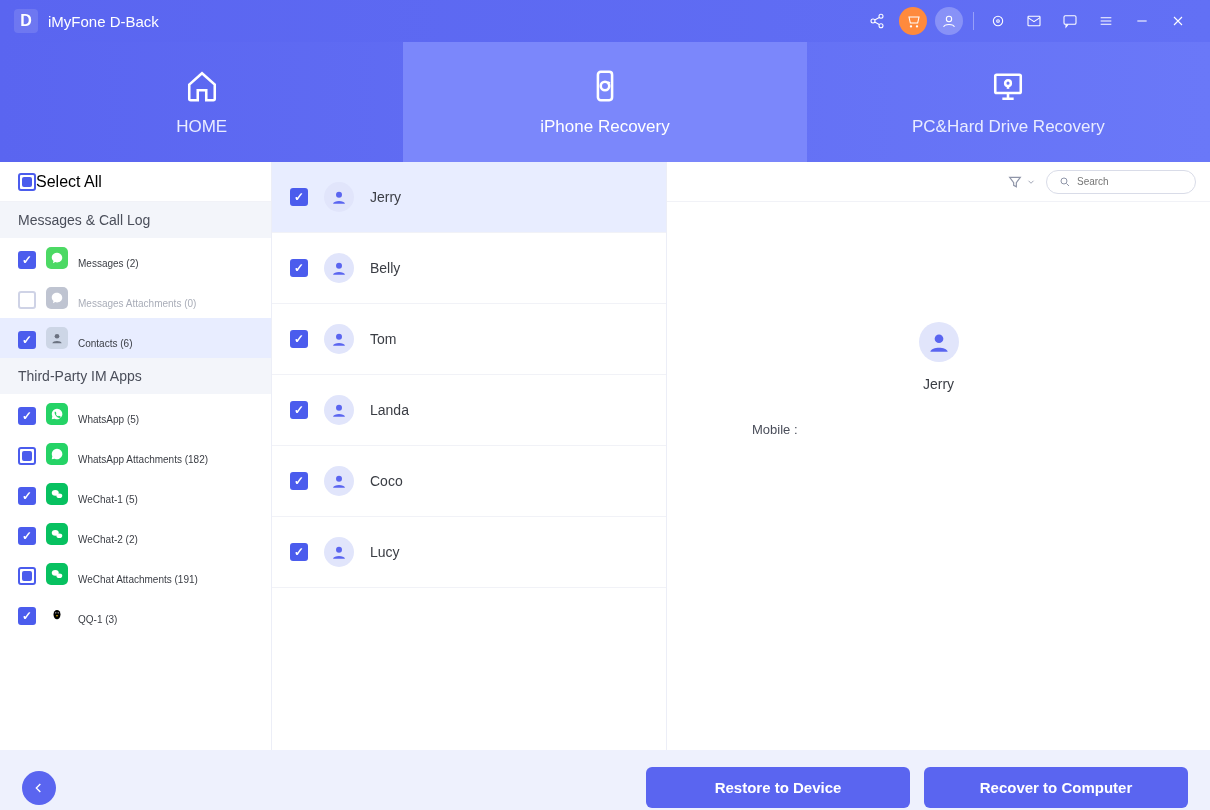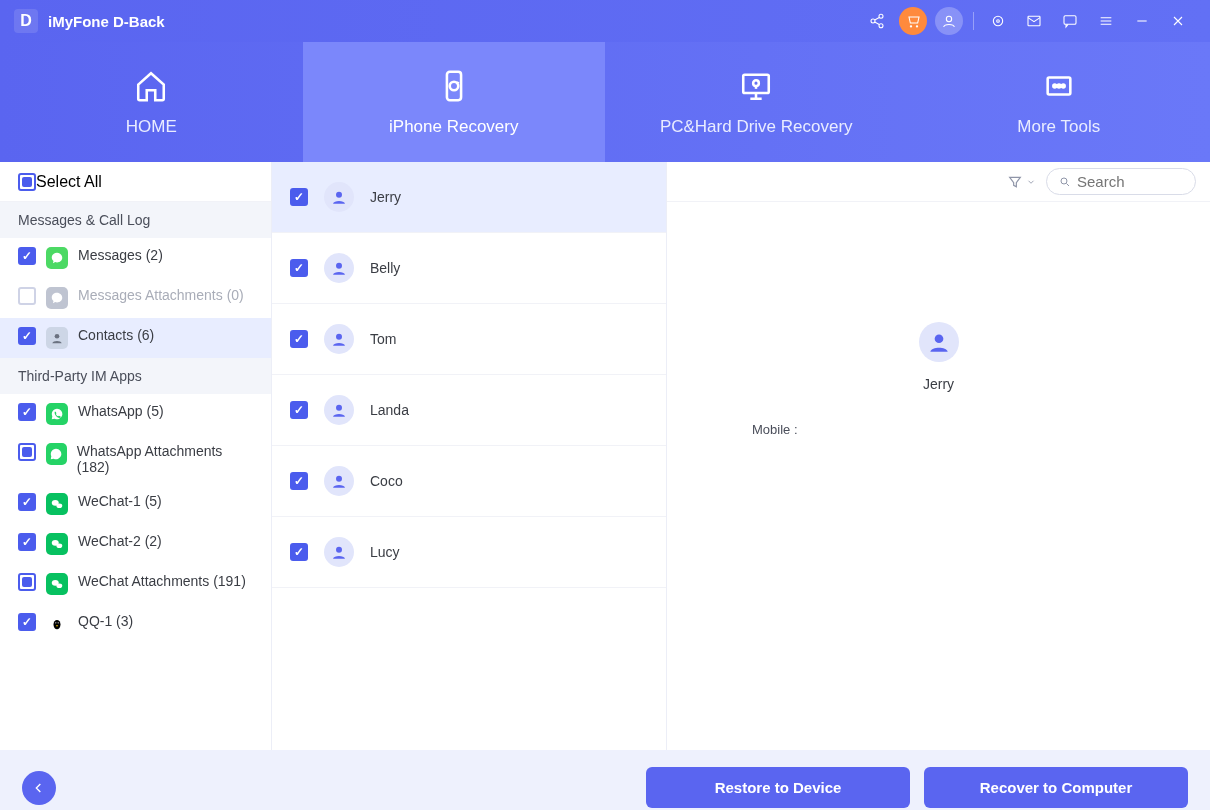--- a/index.html
+++ b/index.html
@@ -1,19 +1,19 @@
 <!DOCTYPE html>
 <html><head>
 <meta charset="utf-8">
 <style>
 *{box-sizing:border-box;margin:0;padding:0;font-family:-apple-system,Segoe UI,Arial,sans-serif}
 body{width:1210px;height:810px;background:#fff;overflow:hidden}
 .titlebar{height:42px;background:linear-gradient(90deg,#5a65f0,#6270f5);display:flex;align-items:center;padding:0 14px;color:#fff}
 .logo-badge{width:24px;height:24px;background:rgba(255,255,255,.12);border-radius:4px;display:flex;align-items:center;justify-content:center;font-weight:700;margin-right:10px}
-.app-title{font-size:15px;font-weight:700}
+.app-title{font-size:15px;font-weight:400}
 .titlebar-spacer{flex:1}
 .t-icon{width:28px;height:28px;display:flex;align-items:center;justify-content:center;margin:0 4px;border-radius:50%;cursor:pointer}
 .t-icon svg{width:16px;height:16px;stroke:#fff;fill:none;stroke-width:1.6}
 .cart-icon{background:#ff8a3d}
 .avatar-icon{background:rgba(255,255,255,.25)}
 .sep{width:1px;height:18px;background:rgba(255,255,255,.35);margin:0 6px}
 .mainnav{height:120px;background:linear-gradient(90deg,#5a65f0,#6a78f8);display:flex}
 .nav-item{flex:1;display:flex;flex-direction:column;align-items:center;justify-content:center;color:#e9ecff;cursor:pointer;gap:12px}
 .nav-item.active{background:#7b87fb;color:#fff}
 .nav-icon{width:38px;height:38px;display:flex;align-items:center;justify-content:center}
@@ -22,37 +22,37 @@
 .workspace{display:flex;height:588px}
 .sidebar{width:272px;border-right:1px solid #eceef7;display:flex;flex-direction:column;background:#fff}
 .select-all-row{height:40px;display:flex;align-items:center;padding:0 18px;border-bottom:1px solid #f1f2f7}
 .cb{width:18px;height:18px;border:2px solid #4b5ced;border-radius:3px;display:flex;align-items:center;justify-content:center;cursor:pointer}
 .cb.checked::after{content:"✓";color:#fff;font-size:12px;font-weight:700}
 .cb.checked{background:#4b5ced}
 .cb.semi::after{content:"";width:10px;height:10px;background:#4b5ced;border-radius:2px}
 .cb.empty{border-color:#cfd3e6}
 .section-header{background:#f3f5fa;padding:10px 18px;font-size:14px;color:#4a4e5a}
 .cat-list{overflow-y:auto;flex:1}
-.cat-item{display:flex;align-items:flex-start;padding:9px 18px;gap:10px;font-size:14px;color:#3a3d44;cursor:pointer}
+.cat-item{display:flex;align-items:flex-end;padding:9px 18px;gap:10px;font-size:10px;color:#3a3d44;cursor:pointer}
 .cat-item.selected{background:#e8edff;font-weight:400}
 .cat-item.dim{color:#a9adb8}
 .app-icon{width:22px;height:22px;border-radius:5px;display:flex;align-items:center;justify-content:center}
 .app-icon svg{width:14px;height:14px}
 .icon-msg{background:#4cd964}
 .icon-att{background:#bfc4d1}
 .icon-call{background:#4cd964}
 .icon-contacts{background:#cdd6e6}
 .icon-wa{background:#25d366}
 .icon-wc{background:#07c160}
 .icon-qq{background:#fff}
 .middle{width:395px;border-right:1px solid #eceef7;display:flex;flex-direction:column}
 .toolbar{height:40px;display:flex;align-items:center;justify-content:flex-end;padding:0 14px;gap:10px;border-bottom:1px solid #f1f2f7}
 .filter-btn{display:flex;align-items:center;gap:3px;cursor:pointer;color:#8f95a8}
 .search-box{display:flex;align-items:center;border:1px solid #d9dce8;border-radius:20px;padding:4px 12px;gap:6px;width:150px}
-.search-box input{border:none;outline:none;font-size:15px;width:100%;color:#555}
+.search-box input{border:none;outline:none;font-size:10px;width:100%;color:#555}
 .contact-list{flex:1;overflow-y:auto}
 .contact-row{display:flex;align-items:center;padding:20px 18px;gap:16px;border-bottom:1px solid #f1f2f7;cursor:pointer}
 .contact-row.active{background:#e8edff}
 .avatar-sm{width:30px;height:30px;border-radius:50%;background:#e1e5fb;display:flex;align-items:center;justify-content:center}
 .avatar-sm svg{width:18px;height:18px;fill:#5a65f0}
 .contact-name{font-size:14px;color:#3a3d44}
 .detail{flex:1;display:flex;flex-direction:column}
 .detail .toolbar{justify-content:flex-end}
 .detail-body{flex:1;display:flex;flex-direction:column;align-items:center;padding-top:120px}
 .avatar-lg{width:40px;height:40px;border-radius:50%;background:#e1e5fb;display:flex;align-items:center;justify-content:center;margin-bottom:14px}
@@ -151,31 +151,20 @@
     <div class="nav-icon">
         <svg width="34" height="34" viewBox="0 0 24 24">
           <rect x="3" y="4" width="18" height="13" rx="1"></rect>
           <path d="M8 21h8M12 17v4"></path>
           <circle cx="12" cy="10" r="2"></circle>
           <path d="M12 12v2"></path>
         </svg>
       </div>
     <div class="nav-label">PC&amp;Hard Drive Recovery</div>
   </div>
-  <div class="nav-item">
-    <div class="nav-icon">
-        <svg width="34" height="34" viewBox="0 0 24 24">
-          <rect x="4" y="6" width="16" height="12" rx="1"></rect>
-          <circle cx="9" cy="12" r="1" fill="#fff"></circle>
-          <circle cx="12" cy="12" r="1" fill="#fff"></circle>
-          <circle cx="15" cy="12" r="1" fill="#fff"></circle>
-        </svg>
-      </div>
-    <div class="nav-label">More Tools</div>
-  </div>
 </div>
 
 <div class="workspace">
 
   <div class="sidebar">
     <div class="select-all-row">
       <div class="cb semi"></div>
       <span>Select All</span>
     </div>
     <div class="cat-list">

